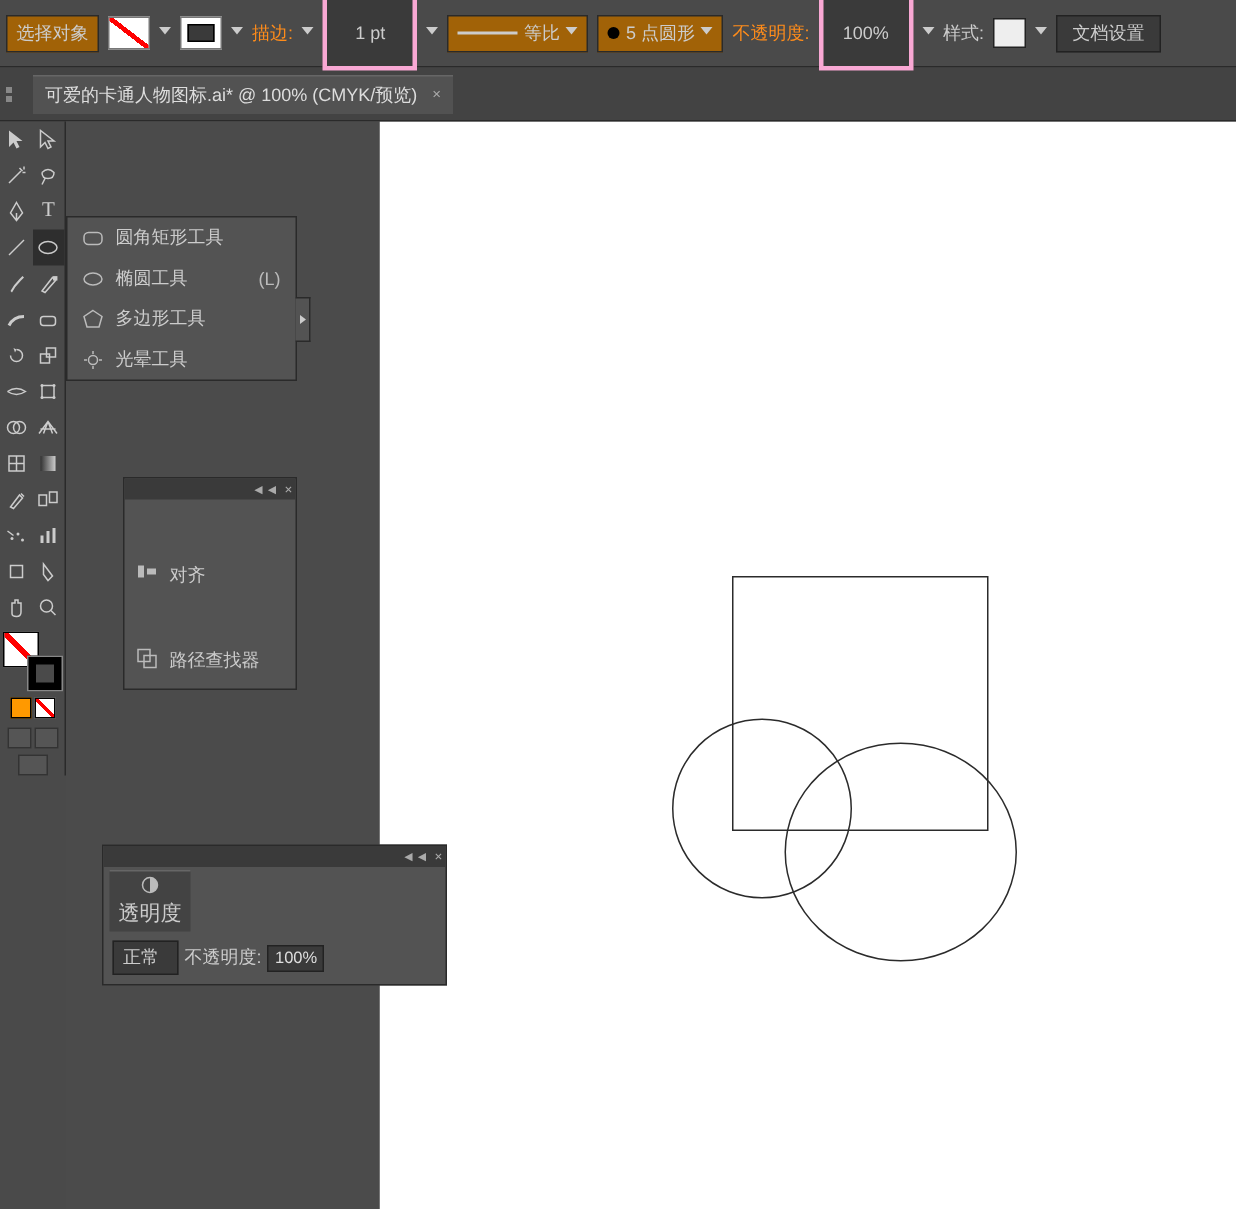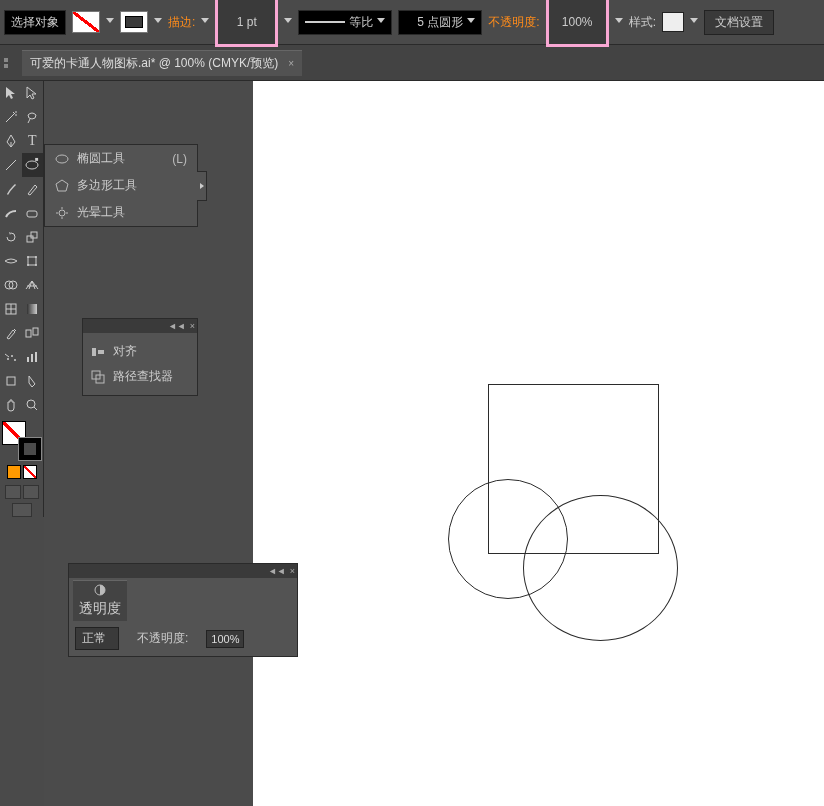--- a/index.html
+++ b/index.html
@@ -1,20 +1,20 @@
 <!DOCTYPE html>
 <html><head>
 <meta charset="utf-8">
 <style>
   * { box-sizing: border-box; margin: 0; padding: 0; font-family: "Microsoft YaHei", sans-serif; }
   body { width: 824px; height: 806px; background: #4a4a4a; overflow: hidden; position: relative; color: #ccc; font-size: 12px; }
 
   
   .topbar { height: 45px; background: #4a4a4a; border-bottom: 1px solid #2a2a2a; display: flex; align-items: center; padding: 0 4px; gap: 6px; }
-  .topbar .dropdown { background: #000000; border: 1px solid #2a2a2a; padding: 3px 6px; display: flex; align-items: center; gap: 4px; }
+  .topbar .dropdown { background: #a16207; border: 1px solid #2a2a2a; padding: 3px 6px; display: flex; align-items: center; gap: 4px; }
   .topbar .swatch { width: 28px; height: 22px; border: 1px solid #777; display: inline-block; }
   .topbar .swatch.fill { background: #fff; position: relative; }
   .topbar .swatch.fill::after { content:""; position:absolute; left:0; top:0; right:0; bottom:0; background: linear-gradient(to top right, transparent 45%, red 45%, red 55%, transparent 55%); }
   .topbar .swatch.stroke { background: #fff; position: relative; }
   .topbar .swatch.stroke::before { content:""; position:absolute; inset:4px; background:#3a3a3a; border:1px solid #000; }
   .topbar .chev { width: 8px; height: 8px; border-left: 4px solid transparent; border-right: 4px solid transparent; border-top: 5px solid #ccc; }
   .topbar .label-orange { color: #ff8c1a; }
   .topbar .num-input { background: #3a3a3a; border: 3px solid #f9a8d4; padding: 15px 4px; width: 63px; text-align: center; }
   .topbar .btn { background: #3a3a3a; border: 1px solid #222; padding: 3px 10px; }
 
@@ -51,25 +51,25 @@
   .flyout .item.selected::before { content:"■"; position:absolute; left:-10px; color:#ccc; font-size:6px; }
   .flyout .expand { position:absolute; right:-10px; top:50%; transform:translateY(-50%); width:10px; height:30px; background:#535353; border:1px solid #2a2a2a; border-left:none; display:flex; align-items:center; justify-content:center; }
   .flyout .expand::after { content:""; border-top:3px solid transparent; border-bottom:3px solid transparent; border-left:4px solid #ccc; }
 
   
   .panel { position: absolute; background: #535353; border: 1px solid #2a2a2a; }
   .panel .panel-head { height: 14px; background: #3a3a3a; display:flex; justify-content:flex-end; align-items:center; padding:0 2px; gap:4px; }
   .panel .panel-head span { font-size:9px; color:#aaa; line-height:1; }
   .panel .panel-tab { background:#434343; padding:3px 6px; display:inline-flex; align-items:center; gap:4px; font-size:14px; border-top:1px solid #666;flex-direction:column;}
   .panel .panel-body { padding:6px; }
-  .panel .panel-body .pitem { display:flex; align-items:center; gap:8px; padding:4px 2px; }
+  .panel .panel-body .pitem { display:flex; gap:8px; padding:4px 2px;margin-top:32px; }
 
   .align-panel { left:82px; top:318px; width:116px; }
   .trans-panel { left:68px; top:563px; width:230px; }
-  .trans-panel .row2 { display:flex; align-items:center; gap:18px; padding:6px; }
+  .trans-panel .row2 { display:flex; align-items:center; gap:4px; padding:6px; }
   .trans-panel select, .trans-panel .val { background:#3a3a3a; border:1px solid #222; color:#ddd; padding:2px 4px; font-size:11px;}
   .trans-panel .sel { display:flex; align-items:center; padding:2px 6px; background:#3a3a3a; border:1px solid #222; gap:6px; }
 
   
   .workarea { position:absolute; left:44px; top:81px; right:0; bottom:0; background:#4b4b4b; }
   .canvas-scroll { position:absolute; left:209px; top:0; right:0; bottom:0; background:#4b4b4b; overflow:hidden; }
   .canvas { position:absolute; left:0; top:0; width:700px; height:900px; background:#fff; }
   .leftgutter { position:absolute; left:0; top:0; width:209px; bottom:0; background:#4b4b4b; }
 
   
@@ -336,20 +336,28 @@
   <div class="screenmode">
     <div class="smbtn"></div>
     <div class="smbtn"></div>
   </div>
   <div class="screenmode" style="margin-top:4px;">
     <div class="smbtn" style="width:20px;"></div>
   </div>
 </div>
 
 <div class="flyout">
+  <div class="item">
+    <span class="ico">
+        <svg width="14" height="12">
+          <rect x="1" y="2" width="12" height="8" rx="3" stroke="#bbb" fill="none"></rect>
+        </svg>
+      </span>
+    <span>圆角矩形工具</span>
+  </div>
   <div class="item selected">
     <span class="ico">
         <svg width="14" height="12">
           <ellipse cx="7" cy="6" rx="6" ry="4" stroke="#bbb" fill="none"></ellipse>
         </svg>
       </span>
     <span>椭圆工具</span>
     <span class="shortcut">(L)</span>
   </div>
   <div class="item">

